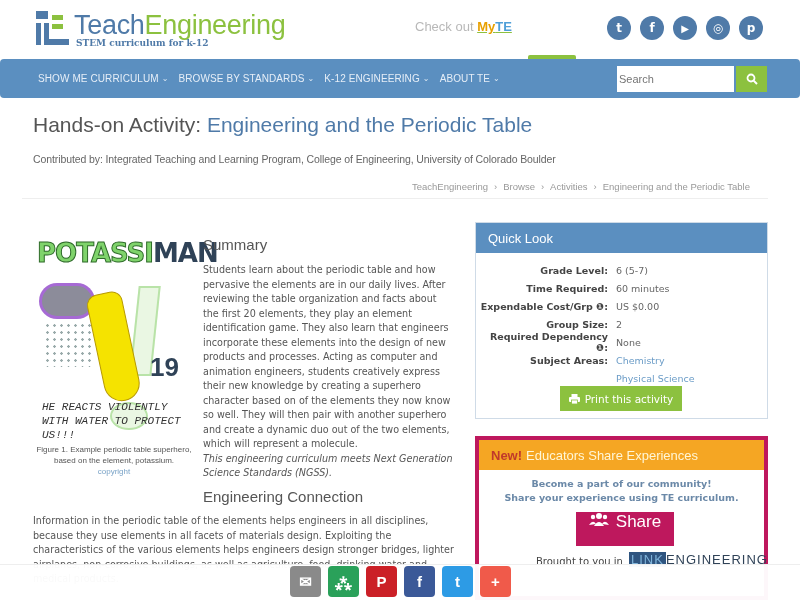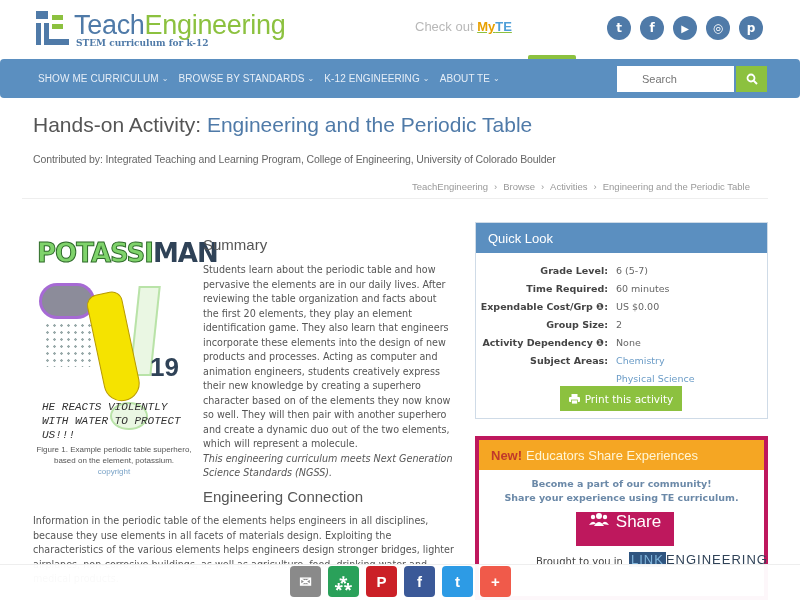--- a/index.html
+++ b/index.html
@@ -27,21 +27,21 @@
     .checkout .te { color: #4f9fd8; font-weight: bold; text-decoration: underline; text-decoration-color: #8cc13f; }
     .myte-btn { position: absolute; left: 528px; top: 15px; width: 48px; height: 27px; background: #8cc13f; color: #fff; font-size: 11px; display: flex; align-items: center; justify-content: center; font-family: "Liberation Sans", sans-serif; border-radius: 2px; margin-top: 40px; }
     .social { position: absolute; left: 607px; top: 16px; display: flex; gap: 9px; }
     .social .circ { width: 24px; height: 24px; border-radius: 50%; background: #4f7aa8; color: #fff; display: flex; align-items: center; justify-content: center; font-size: 12px; font-weight: bold; }
 
     
     .navbar { position: absolute; left: 0; top: 59px; width: 800px; height: 39px; background: #5b8fc0; border-radius: 4px; }
     .nav-items { position: absolute; left: 38px; top: 0; height: 39px; display: flex; align-items: center; gap: 10px; }
     .nav-item { color: #e6eef7; font-size: 10px; font-weight: normal; font-family: "Liberation Sans", sans-serif; letter-spacing: 0.1px; display: flex; align-items: center; gap: 3px; }
     .nav-item .chev { font-size: 8px; color: #dce8f3; }
-    .search-input { position: absolute; left: 617px; top: 66px; width: 117px; height: 26px; background: #fff; border: none; padding-left: 25px; font-size: 11px; color: #999; font-family: "Liberation Sans", sans-serif; }
+    .search-input { position: absolute; left: 617px; top: 66px; width: 117px; height: 26px; background: #fff; border: none; padding-left: 2px; font-size: 11px; color: #999; font-family: "Liberation Sans", sans-serif; }
     .search-btn { position: absolute; left: 736px; top: 66px; width: 31px; height: 26px; background: #8cc13f; display: flex; align-items: center; justify-content: center; }
 
     
     .page-title { position: absolute; left: 33px; top: 113px; font-family: "Liberation Sans", sans-serif; font-size: 21px; color: #555; }
     .page-title .accent { color: #4f7aa8; }
     .contrib { position: absolute; left: 33px; top: 153px; font-size: 10.5px; color: #666; font-family: "Liberation Sans", sans-serif; letter-spacing: -0.1px; }
     .breadcrumb { position: absolute; left: 412px; top: 181px; font-size: 9.5px; color: #999; font-family: "Liberation Sans", sans-serif; display: flex; gap: 6px; }
     .divider { position: absolute; left: 22px; top: 198px; width: 746px; height: 1px; background: #eee; }
 
     
@@ -202,21 +202,21 @@
       </div>
     <div class="ql-row">
         <div class="ql-label"><span>Expendable Cost/Grp </span><span>❶</span>:</div>
         <div class="ql-val">US $0.00</div>
       </div>
     <div class="ql-row">
         <div class="ql-label">Group Size:</div>
         <div class="ql-val">2</div>
       </div>
     <div class="ql-row">
-        <div class="ql-label"><span>Activity Dependency </span><span>❶</span>:</div>
+        <div class="ql-label"><span>Required Dependency </span><span>❶</span>:</div>
         <div class="ql-val">None</div>
       </div>
     <div class="ql-row">
         <div class="ql-label">Subject Areas:</div>
         <div class="ql-val link">Chemistry</div>
       </div>
     <div class="ql-row">
         <div class="ql-label"></div>
         <div class="ql-val link">Physical Science</div>
       </div>

